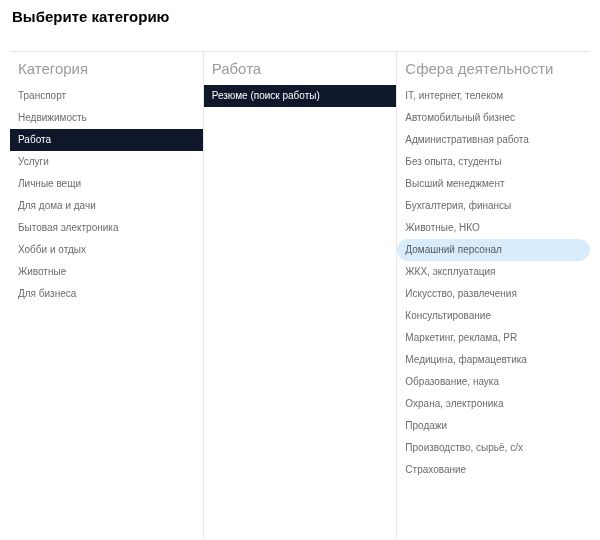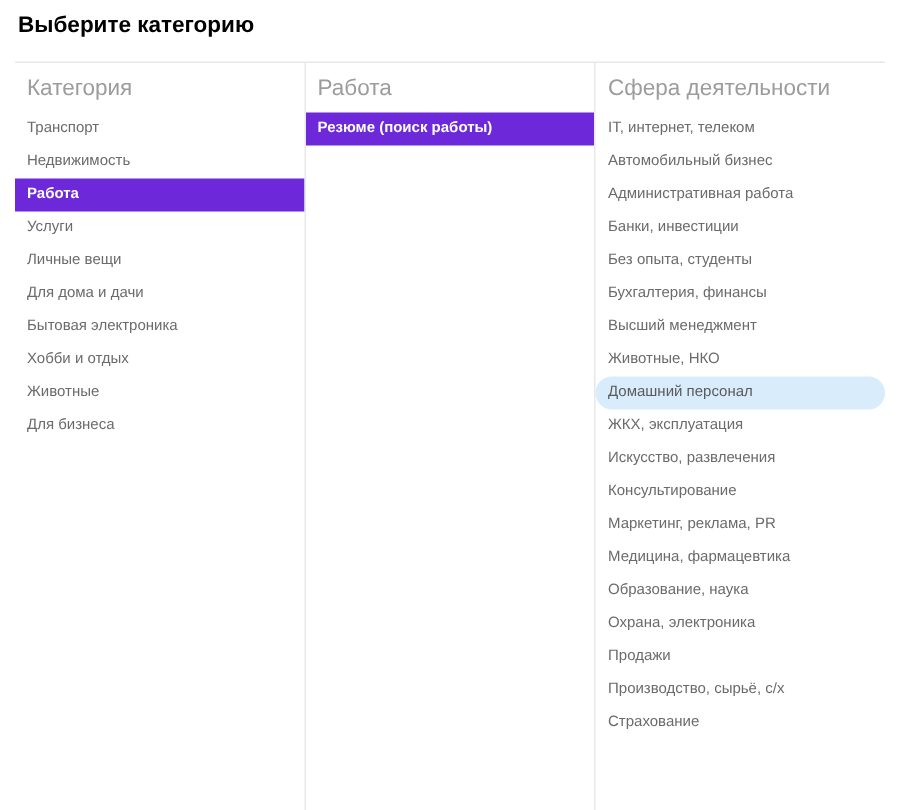--- a/index.html
+++ b/index.html
@@ -10,21 +10,21 @@
     height: 540px;
     overflow: hidden;
   }
   .container {
     padding: 8px 10px;
   }
   .title {
     font-size: 15px;
     font-weight: bold;
     color: #000;
-    margin-bottom: 16px;
+    margin-bottom: 26px;
     padding-left: 2px;
   }
   .columns {
     display: flex;
     border-top: 1px solid #e8e8e8;
   }
   .col {
     flex: 1;
     border-left: 1px solid #e8e8e8;
     padding-top: 8px;
@@ -38,23 +38,22 @@
   }
   .item {
     font-size: 10px;
     color: #6b6b6b;
     padding: 4px 8px;
     line-height: 1.4;
     cursor: pointer;
     white-space: nowrap;
   }
   .item.selected {
-    background: #6d28d9;
+    background: #0f172a;
     color: #fff;
-    font-weight: bold;
   }
   .item.hovered {
     background: #d8ecfb;
     color: #5a5a5a;
     border-radius: 12px;
   }
 </style>
 </head>
 <body>
 
@@ -79,24 +78,23 @@
     <div class="col">
       <div class="col-header">Работа</div>
       <div class="item selected">Резюме (поиск работы)</div>
     </div>
 
     <div class="col">
       <div class="col-header">Сфера деятельности</div>
       <div class="item">IT, интернет, телеком</div>
       <div class="item">Автомобильный бизнес</div>
       <div class="item">Административная работа</div>
-      <div class="item">Банки, инвестиции</div>
       <div class="item">Без опыта, студенты</div>
+      <div class="item">Высший менеджмент</div>
       <div class="item">Бухгалтерия, финансы</div>
-      <div class="item">Высший менеджмент</div>
       <div class="item">Животные, НКО</div>
       <div class="item hovered">Домашний персонал</div>
       <div class="item">ЖКХ, эксплуатация</div>
       <div class="item">Искусство, развлечения</div>
       <div class="item">Консультирование</div>
       <div class="item">Маркетинг, реклама, PR</div>
       <div class="item">Медицина, фармацевтика</div>
       <div class="item">Образование, наука</div>
       <div class="item">Охрана, электроника</div>
       <div class="item">Продажи</div>

